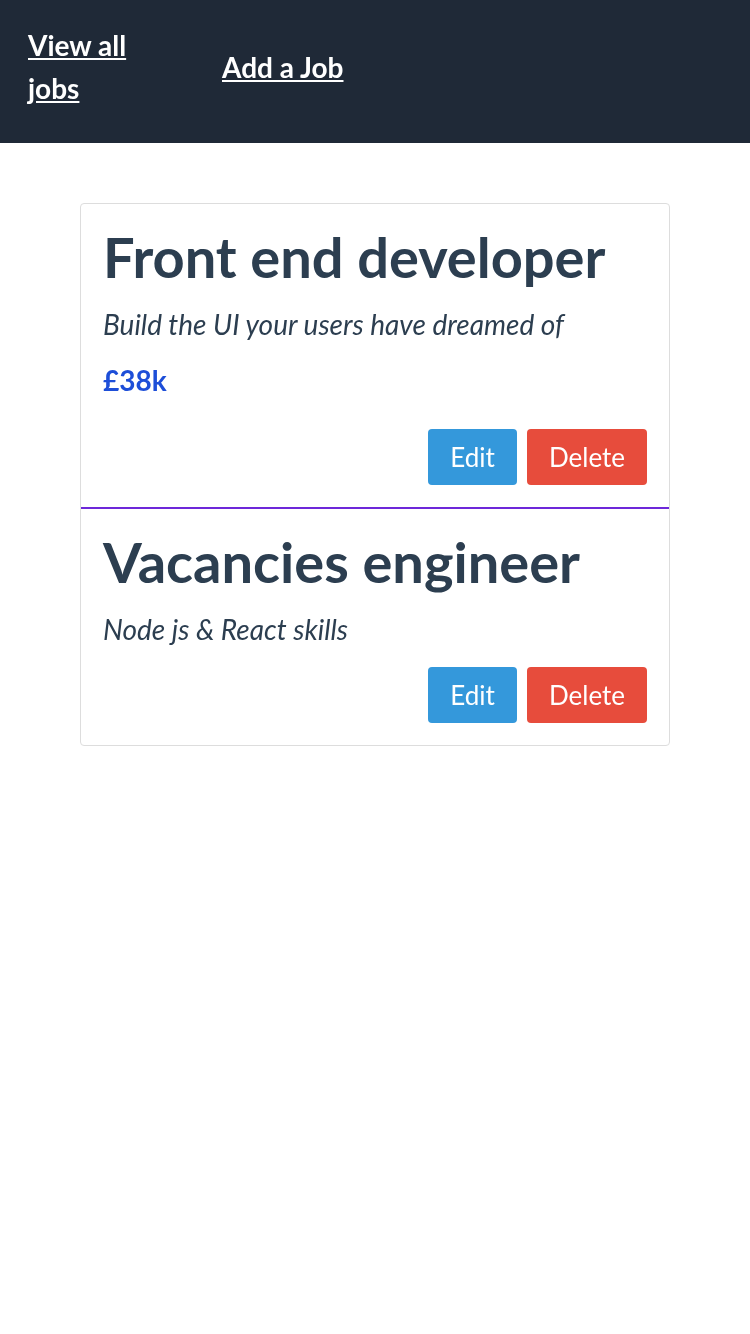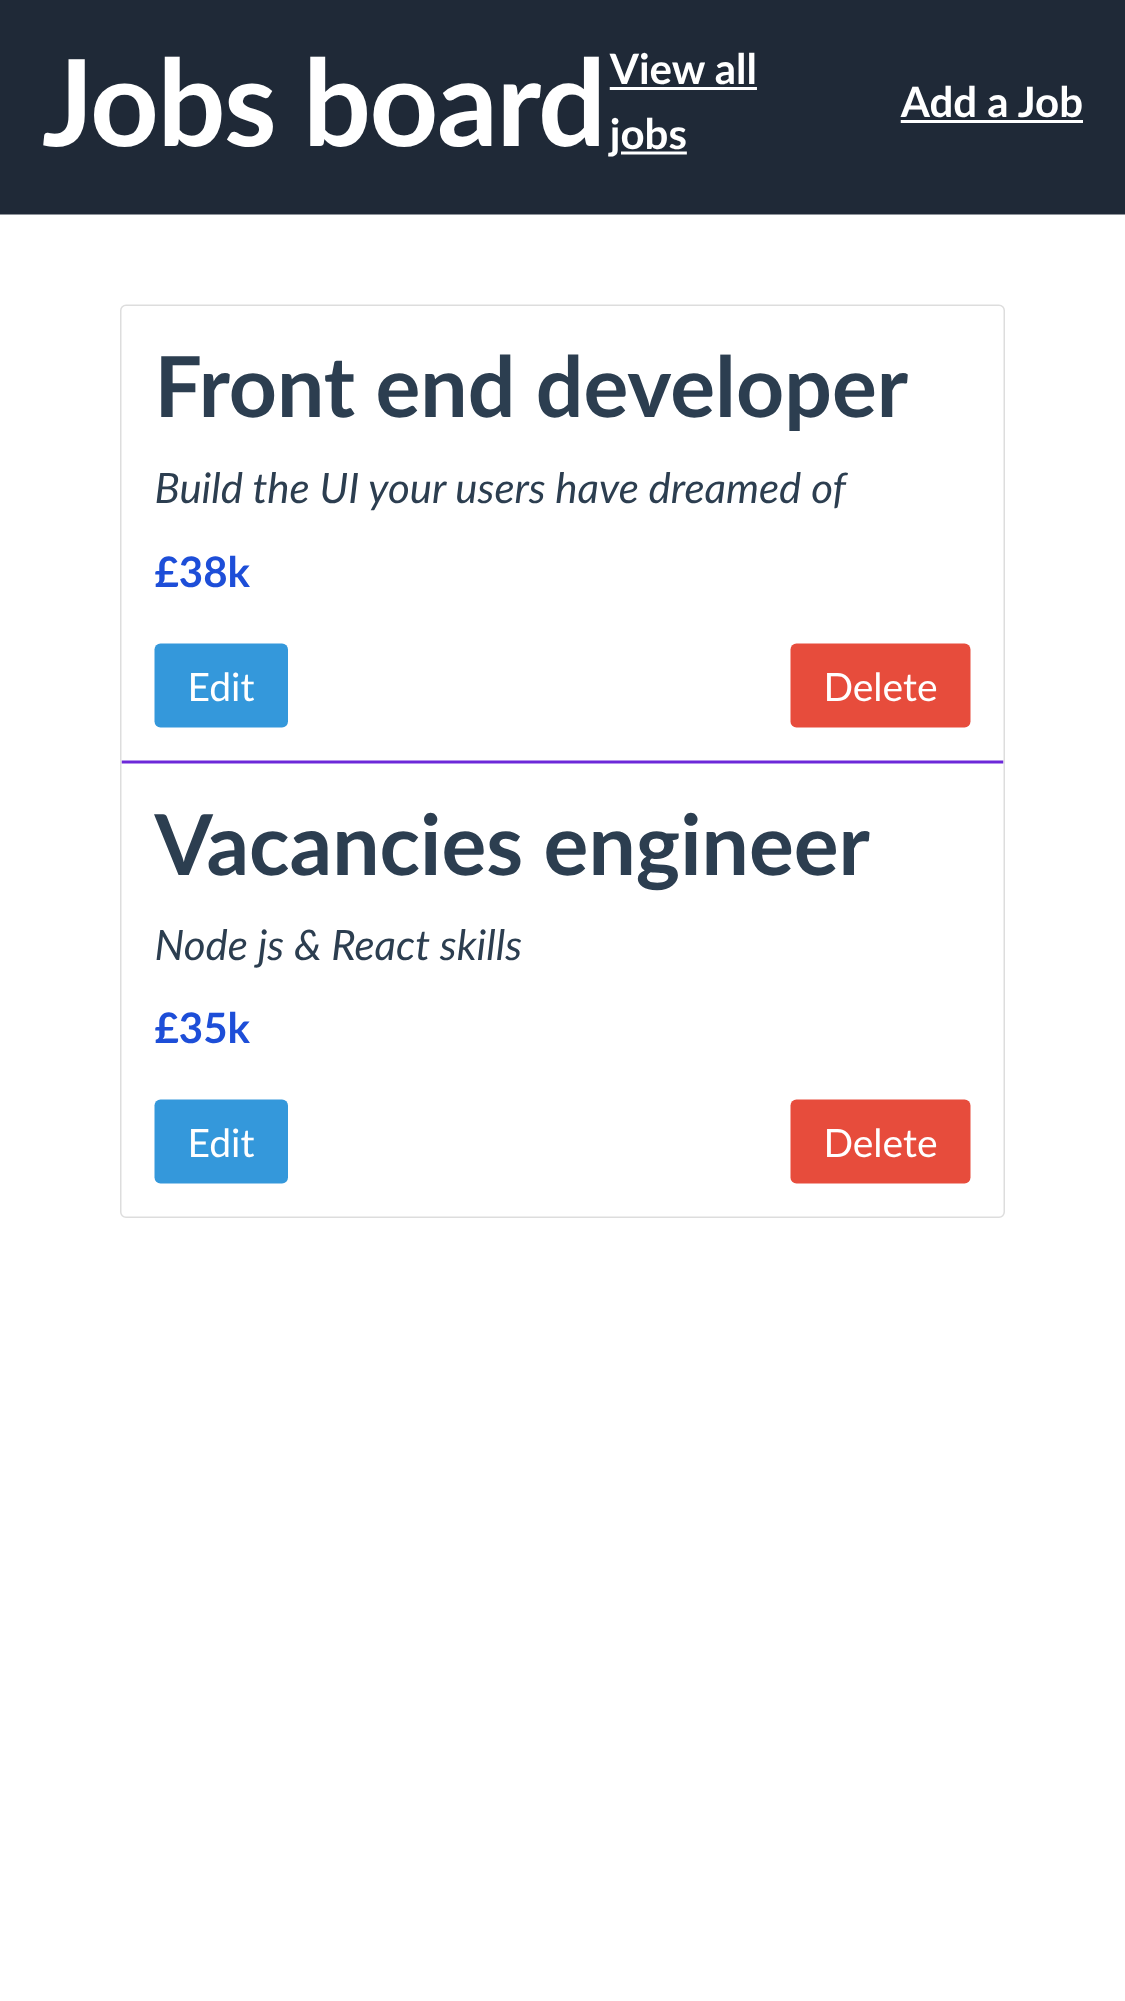--- a/index.html
+++ b/index.html
@@ -78,21 +78,21 @@
       font-style: italic;
     }
     .job-salary {
       font-size: 28px;
       color: #1d4ed8;
       margin-bottom: 32px;
       font-weight: bold;
     }
     .job-actions {
       display: flex;
-      justify-content: space-between;
+      justify-content: flex-end;
       gap: 10px;
     }
     .btn {
       border: none;
       border-radius: 4px;
       color: #ffffff;
       font-size: 26px;
       padding: 12px 22px;
       cursor: pointer;
       font-family: inherit;
@@ -101,21 +101,20 @@
       background: #3498db;
     }
     .btn-delete {
       background: #e74c3c;
     }
   </style>
 </head>
 <body>
 
 <header class="header">
-  <h1 class="header-title">Jobs board</h1>
   <nav class="header-nav">
     <a href="#">View all jobs</a>
     <a href="#">Add a Job</a>
   </nav>
 </header>
 
 <div class="container">
   <div class="panel">
 
     <div class="job-card">
@@ -124,21 +123,20 @@
       <p class="job-salary">£38k</p>
       <div class="job-actions">
         <button class="btn btn-edit">Edit</button>
         <button class="btn btn-delete">Delete</button>
       </div>
     </div>
 
     <div class="job-card">
       <h2 class="job-title">Vacancies engineer</h2>
       <p class="job-desc">Node js &amp; React skills</p>
-      <p class="job-salary">£35k</p>
       <div class="job-actions">
         <button class="btn btn-edit">Edit</button>
         <button class="btn btn-delete">Delete</button>
       </div>
     </div>
 
   </div>
 </div>
 
 </body></html>

